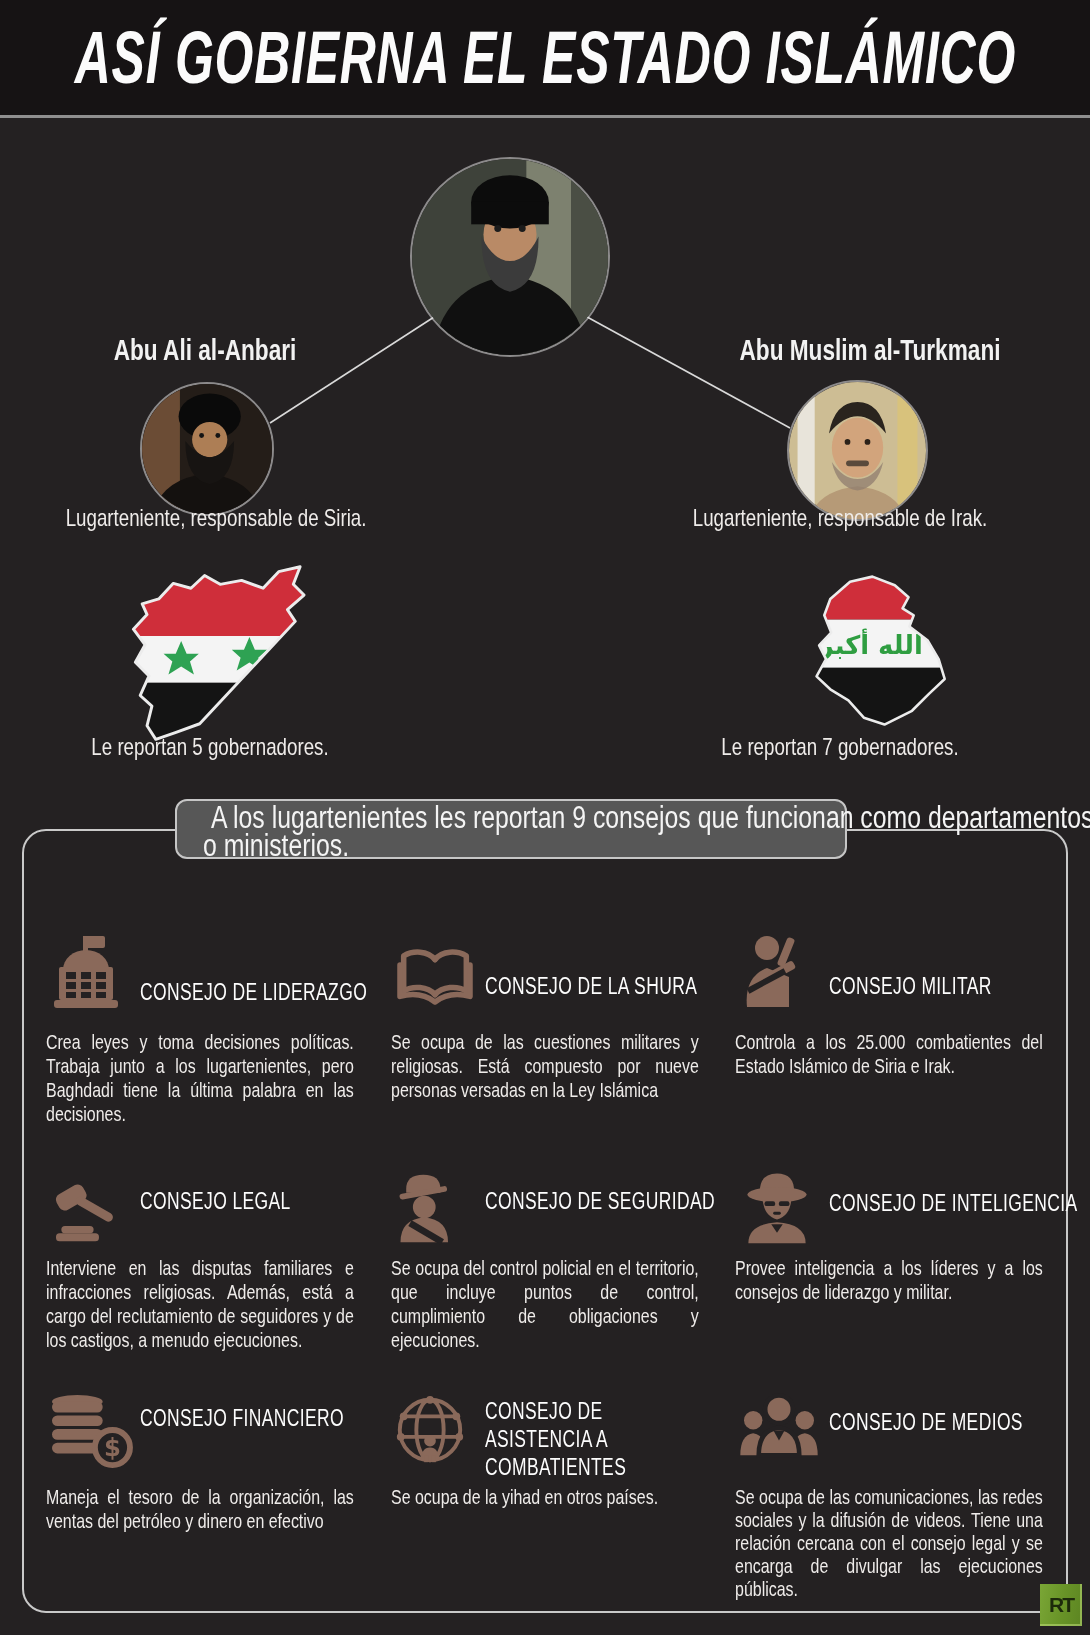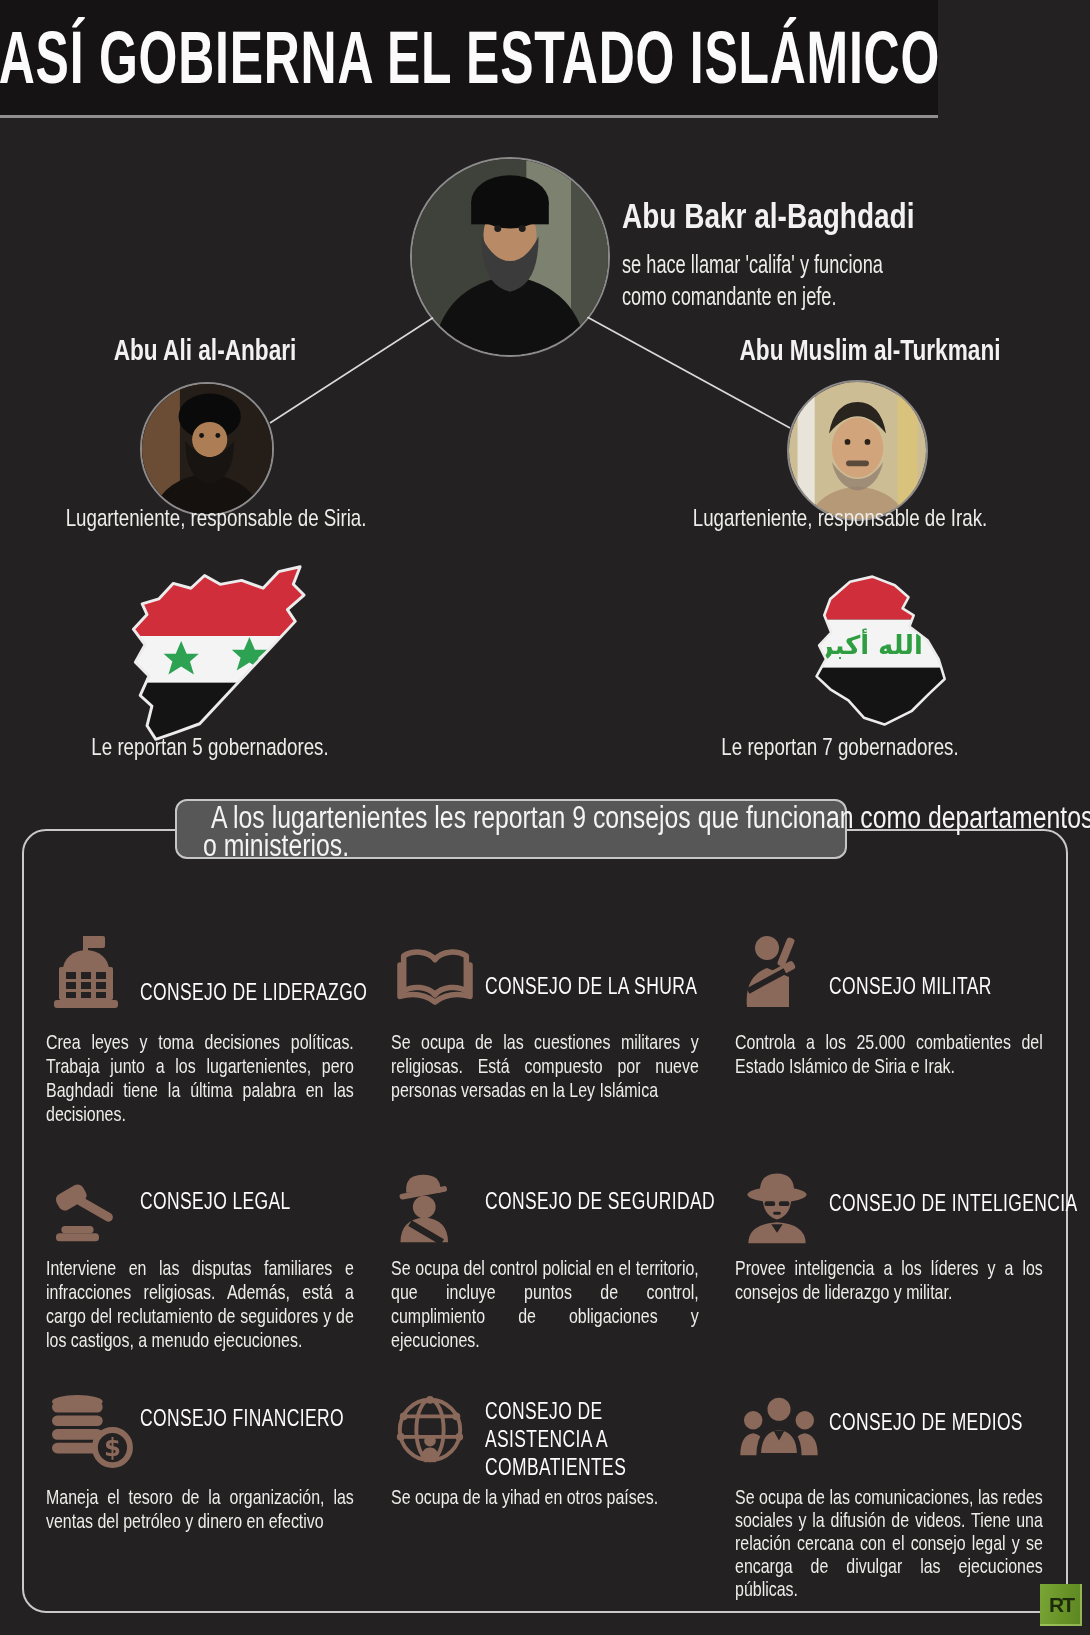--- a/index.html
+++ b/index.html
@@ -4,23 +4,23 @@
 <style>
   html,body{margin:0;padding:0;background:#000;}
   .canvas{
     position:relative;width:1090px;height:1635px;overflow:hidden;
     background:#242122;color:#f2f2f2;
     font-family:"Liberation Sans",sans-serif;
     --icon:#8a695a;
   }
   
   .header{
-    position:absolute;left:0;top:0;width:938px;height:115px;
+    position:absolute;left:0;top:0;width:1090px;height:115px;
     background:#161314;border-bottom:3px solid #8f8f8f;
-    display:flex;align-items:center;justify-content:center;
+    display:flex;align-items:center;justify-content:center;font-style:italic;
   }
   .page-title{
     margin:0;font-size:64px;font-weight:bold;color:#fbfbfb;letter-spacing:1px;
     transform:scale(0.78,1.15);transform-origin:50% 50%;white-space:nowrap;
   }
   .cond8{transform:scaleX(0.8);transform-origin:0 0;}
   .cond7{transform:scaleX(0.7);transform-origin:0 0;}
   .condC{transform:scaleX(0.78);transform-origin:50% 0;}
   .nowrap{white-space:nowrap;}
   .abs{position:absolute;}
@@ -90,27 +90,20 @@
       <rect x="56" width="22" height="96" fill="#7d816f"></rect>
       <rect x="78" width="18" height="96" fill="#4a4e44"></rect>
       <path d="M10 96 Q14 62 48 57 Q82 62 86 96 Z" fill="#101010"></path>
       <ellipse cx="48" cy="37" rx="13" ry="15" fill="#b98a66"></ellipse>
       <ellipse cx="48" cy="21" rx="19" ry="13" fill="#0c0c0c"></ellipse>
       <rect x="29" y="21" width="38" height="11" fill="#0c0c0c"></rect>
       <path d="M34 38 Q34 62 48 65 Q62 62 62 38 Q56 50 48 50 Q40 50 34 38 Z" fill="#3b3b3b"></path>
       <circle cx="42" cy="34" r="1.7" fill="#1c1c1c"></circle>
       <circle cx="54" cy="34" r="1.7" fill="#1c1c1c"></circle>
     </svg>
-  </div>
-  <div class="abs" style="left:622px;top:196px;">
-    <div class="leader-name nowrap cond8">Abu Bakr al-Baghdadi</div>
-    <div class="leader-desc cond7" style="margin-top:12px;">
-      <div class="nowrap">se hace llamar 'califa' y funciona</div>
-      <div class="nowrap">como comandante en jefe.</div>
-    </div>
   </div>
 
   <div class="abs lt-name condC" style="left:55px;top:334px;width:300px;">Abu Ali al-Anbari</div>
   <div class="photo" style="left:140px;top:382px;width:130px;height:130px;">
     <svg viewBox="0 0 96 96">
       <rect width="96" height="96" fill="#241d18"></rect>
       <rect width="28" height="96" fill="#6b4c35"></rect>
       <path d="M8 96 Q14 70 48 66 Q82 70 88 96 Z" fill="#14110f"></path>
       <ellipse cx="50" cy="24" rx="23" ry="17" fill="#0a0a0a"></ellipse>
       <ellipse cx="50" cy="41" rx="13" ry="13" fill="#ad7e55"></ellipse>

